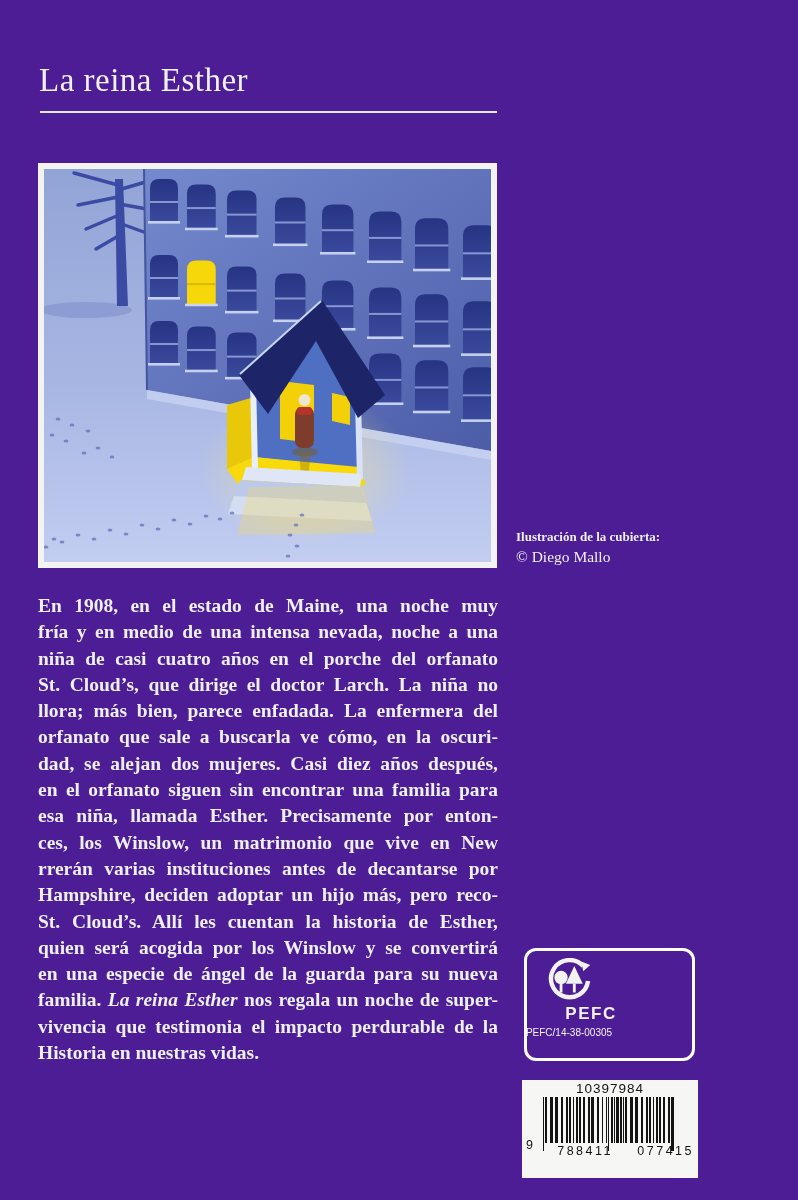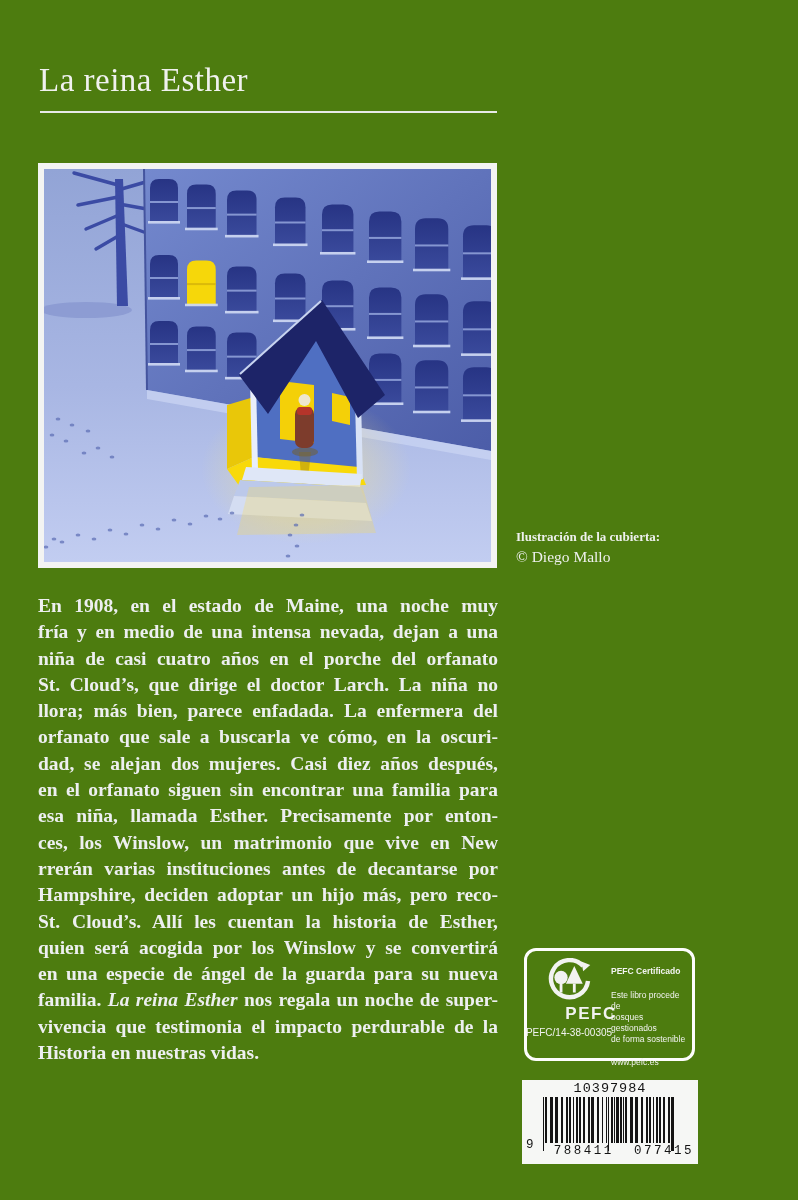--- a/index.html
+++ b/index.html
@@ -1,16 +1,16 @@
 <!DOCTYPE html>
 <html><head>
 <meta charset="utf-8">
 <style>
   html,body{margin:0;padding:0;background:#151c24;}
-  .cover{position:relative;width:798px;height:1200px;background:#4d7c0f;
+  .cover{position:relative;width:798px;height:1200px;background:#4c1d95;
          font-family:"Liberation Serif",serif;color:#eceeeb;overflow:hidden;}
   .title{position:absolute;left:39px;top:62px;margin:0;font-size:33px;font-weight:400;
          letter-spacing:.5px;color:#f0f1ef;}
   .rule{position:absolute;left:40px;top:111px;width:457px;height:2.4px;background:#e8eae8;}
   .illustration{position:absolute;left:38px;top:163px;width:447px;height:393px;margin:0;
                 border:6px solid #f3f4f2;background:#9fb0de;}
   .scene{display:block;width:447px;height:393px;}
   .caption{position:absolute;left:516px;top:529px;line-height:1.2;}
   .cap1{font-size:13px;font-weight:700;color:#eef0ee;}
   .cap2{font-size:15.5px;margin-top:3px;color:#eef0ee;}
@@ -23,22 +23,22 @@
         border:3px solid #fdfdfc;border-radius:12px;box-sizing:border-box;display:flex;
         padding:7px 6px 6px 9px;font-family:"Liberation Sans",sans-serif;color:#f2f3f1;}
   .pefc-left{width:66px;display:flex;flex-direction:column;align-items:center;}
   .pefc-logo{width:46px;height:46px;}
   .pefc-brand{font-size:17px;font-weight:700;letter-spacing:1.5px;margin-top:0;margin-left:44px;}
   .pefc-license{font-size:10px;margin-top:3px;white-space:nowrap;}
   .pefc-right{flex:1;padding-left:9px;font-size:8.5px;line-height:11px;padding-top:8px;}
   .pefc-cert{font-weight:700;}
   .pefc-desc{margin-top:13px;}
   .pefc-url{margin-top:12px;}
-  .barcode{position:absolute;left:522px;top:1080px;width:176px;height:84px;background:#f6f7f5;
-           color:#141414;font-family:Liberation Mono, monospace;text-align:center;}
+  .barcode{position:absolute;left:522px;top:1080px;width:176px;height:98px;background:#f6f7f5;
+           color:#141414;font-family:Liberation Sans, sans-serif;text-align:center;}
   .bc-top{font-size:13.5px;letter-spacing:1px;padding-top:1px;}
   .bc-bars{height:54px;margin:1px 10px 0;display:flex;align-items:flex-start;
            justify-content:center;}
   .bc-bars .bar{background:#141414;flex:0 0 auto;}
   .bc-digits{display:flex;justify-content:space-between;padding:0 4px;font-size:12.5px;
              margin-top:-13px;position:relative;}
   .bc-digits .grp{letter-spacing:2.5px;background:transparent;margin-top:6px;}
 </style>
 </head>
 <body>
@@ -225,21 +225,21 @@
     </svg>
   </figure>
 
   <div class="caption">
     <div class="cap1">Ilustración de la cubierta:</div>
     <div class="cap2">© Diego Mallo</div>
   </div>
 
   <div class="synopsis">
     <div class="syn-line">En 1908, en el estado de Maine, una noche muy</div>
-    <div class="syn-line">fría y en medio de una intensa nevada, dejan a una</div>
+    <div class="syn-line">fría y en medio de una intensa nevada, noche a una</div>
     <div class="syn-line">niña de casi cuatro años en el porche del orfanato</div>
     <div class="syn-line">St. Cloud’s, que dirige el doctor Larch. La niña no</div>
     <div class="syn-line">llora; más bien, parece enfadada. La enfermera del</div>
     <div class="syn-line">orfanato que sale a buscarla ve cómo, en la oscuri-</div>
     <div class="syn-line">dad, se alejan dos mujeres. Casi diez años después,</div>
     <div class="syn-line">en el orfanato siguen sin encontrar una familia para</div>
     <div class="syn-line">esa niña, llamada Esther. Precisamente por enton-</div>
     <div class="syn-line">ces, los Winslow, un matrimonio que vive en New</div>
     <div class="syn-line">rrerán varias instituciones antes de decantarse por</div>
     <div class="syn-line">Hampshire, deciden adoptar un hijo más, pero reco-</div>
@@ -257,29 +257,20 @@
         <path d="M42,9 A21,21 0 1 0 47.5,26" fill="none" stroke="#f2f3f1" stroke-width="5"></path>
         <polygon points="40,4 50,8 42,15" fill="#f2f3f1"></polygon>
         <circle cx="17" cy="22" r="7.5" fill="#f2f3f1"></circle>
         <rect x="15.4" y="28" width="3.2" height="11" fill="#f2f3f1"></rect>
         <polygon points="32,9 41.5,29 22.5,29" fill="#f2f3f1"></polygon>
         <rect x="30.4" y="29" width="3.2" height="10" fill="#f2f3f1"></rect>
       </svg>
       <div class="pefc-brand">PEFC</div>
       <div class="pefc-license">PEFC/14-38-00305</div>
     </div>
-    <div class="pefc-right">
-      <div class="pefc-cert">PEFC Certificado</div>
-      <div class="pefc-desc">
-        <div>Este libro procede de</div>
-        <div>bosques gestionados</div>
-        <div>de forma sostenible</div>
-      </div>
-      <div class="pefc-url">www.pefc.es</div>
-    </div>
   </div>
 
   <div class="barcode">
     <div class="bc-top">10397984</div>
     <div class="bc-bars" id="bc-bars">
         <div class="bar" style="width: 1px; height: 54px; margin-right: 1px;"></div>
         <div class="bar" style="width: 2px; height: 46px; margin-right: 3px;"></div>
         <div class="bar" style="width: 3px; height: 46px; margin-right: 2px;"></div>
         <div class="bar" style="width: 3px; height: 46px; margin-right: 3px;"></div>
         <div class="bar" style="width: 2px; height: 46px; margin-right: 3px;"></div>

